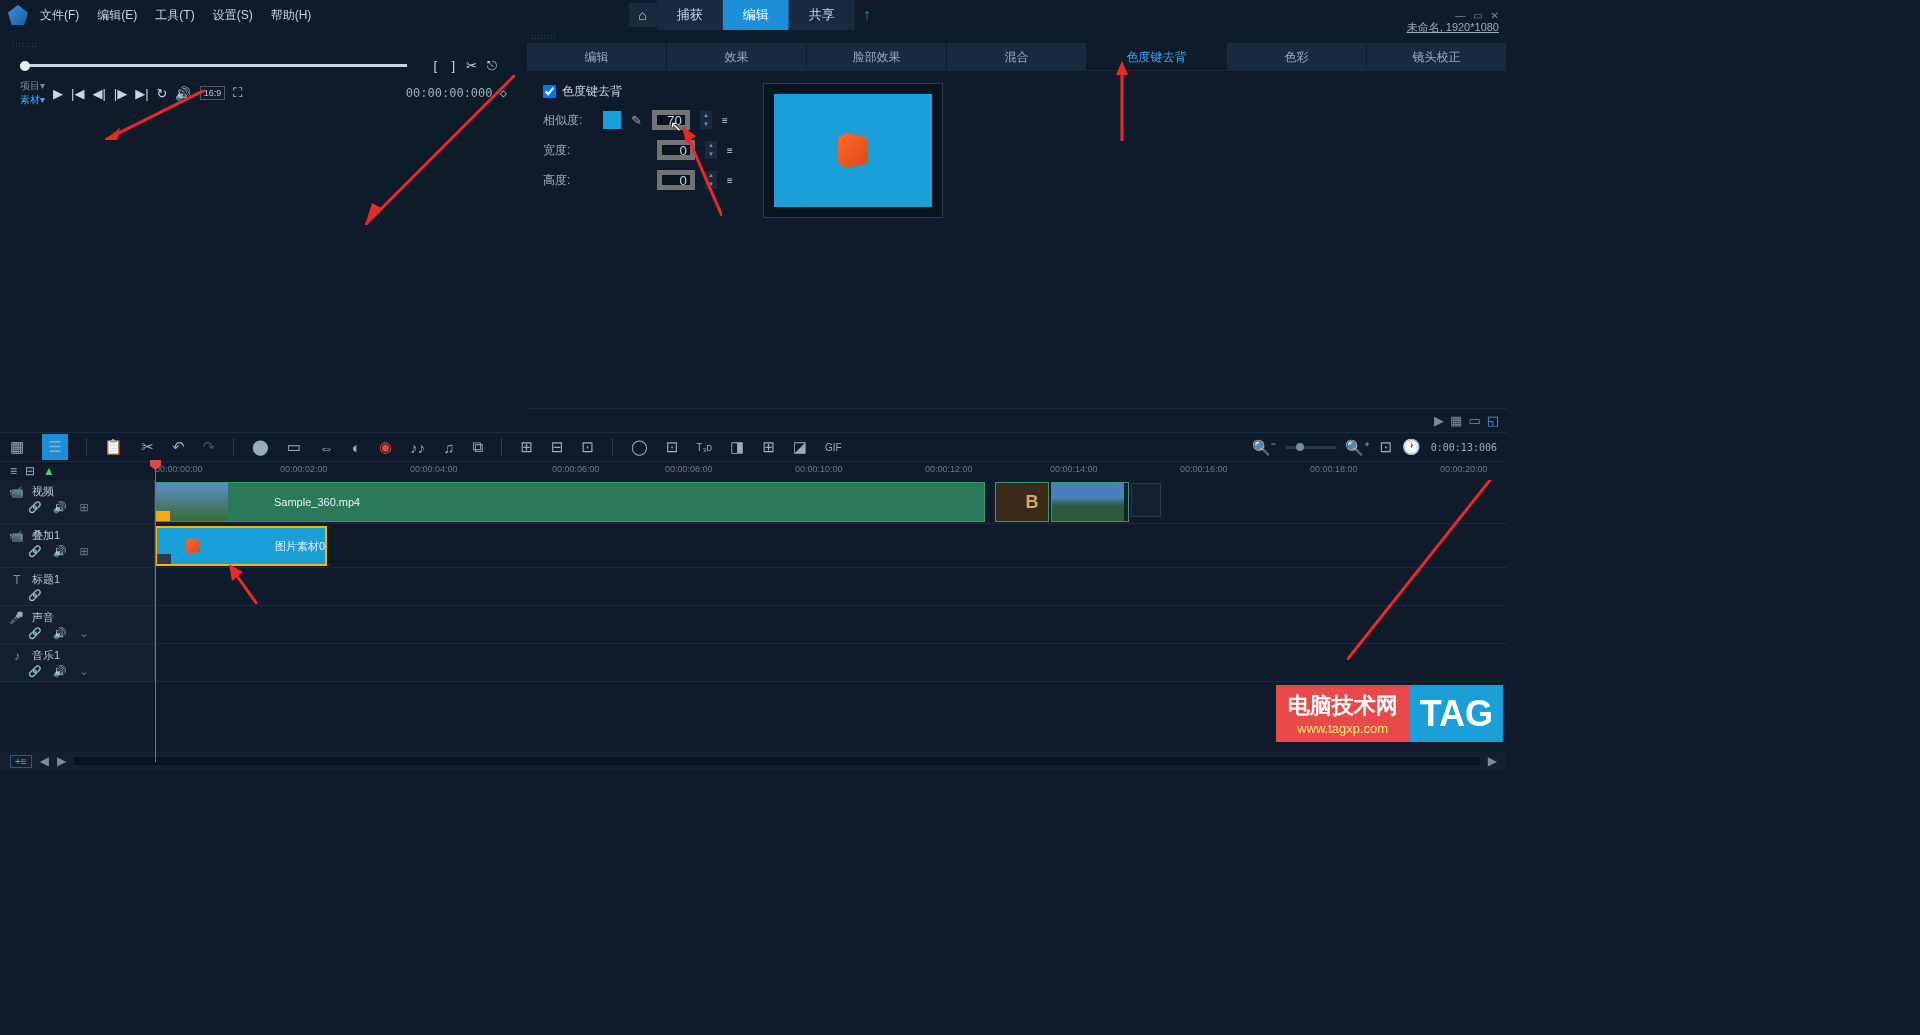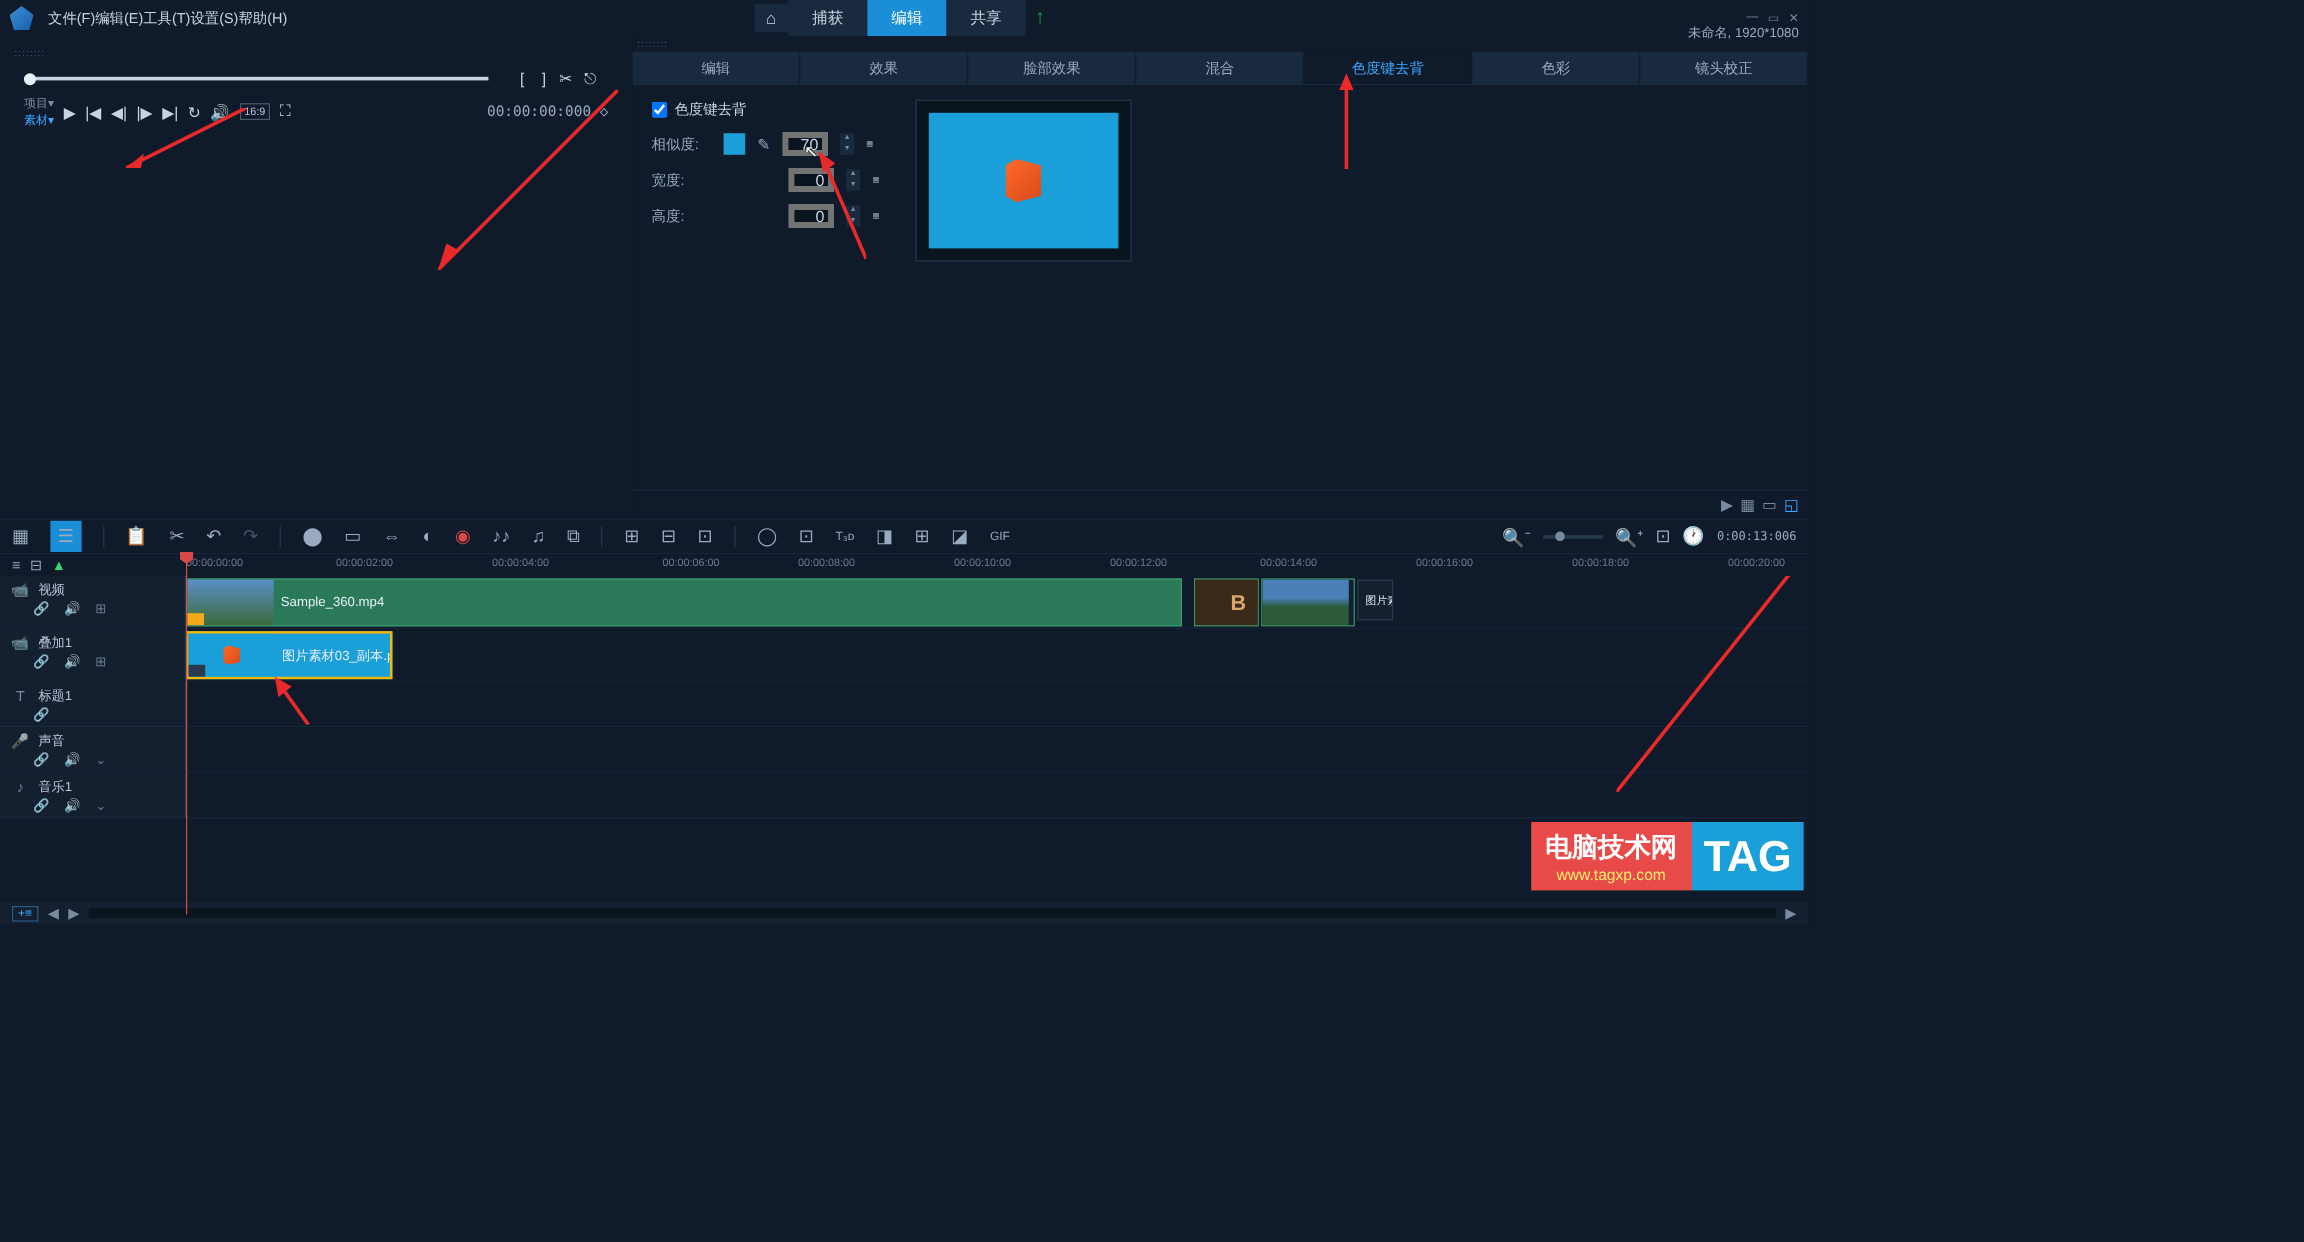--- a/index.html
+++ b/index.html
@@ -1,21 +1,21 @@
 <!DOCTYPE html>
 <html><head>
 <meta charset="utf-8">
 <style>
 * { margin: 0; padding: 0; box-sizing: border-box; font-family: "Microsoft YaHei", sans-serif; }
 body { background: #0f1a2a; color: #b8c5d6; font-size: 12px; overflow: hidden; width: 1507px; height: 812px; }
 
 
 .menubar { height: 30px; background: #0f1a2a; display: flex; align-items: center; padding: 0 8px; position: relative; }
 .logo { width: 20px; height: 20px; background: linear-gradient(135deg, #3a8fd8, #1a5fa8); clip-path: polygon(50% 0%, 100% 38%, 82% 100%, 18% 100%, 0% 38%); margin-right: 12px; }
-.menu-items { display: flex; }
+.menu-items { display: flex; gap: 18px; }
 .menu-item { color: #c8d4e4; cursor: pointer; }
 .menubar-right { position: absolute; right: 8px; display: flex; gap: 8px; color: #7a8aa0; font-size: 10px; }
 
 
 .top-tabs { position: absolute; left: 50%; transform: translateX(-50%); display: flex; align-items: center; }
 .top-tab { padding: 6px 20px; background: #1a2a3e; color: #c8d4e4; cursor: pointer; font-size: 13px; }
 .top-tab.active { background: #1a8fd8; color: #fff; }
 .top-tab.home { padding: 4px 10px; font-size: 14px; }
 .top-tab-upload { color: #2a9d4a; padding: 6px 8px; font-size: 16px; }
 
@@ -103,21 +103,21 @@
 .track-content { flex: 1; position: relative; background: #0f1a2a; }
 
 .clip { position: absolute; top: 2px; height: 40px; background: #2a7a5a; border: 1px solid #3a9a6a; display: flex; align-items: center; overflow: hidden; }
 .clip.selected { border: 2px solid #f5b800; }
 .clip-thumb { width: 72px; height: 100%; background: linear-gradient(to bottom, #5a8fc8, #3a6a3a); flex-shrink: 0; position: relative; }
 .clip-thumb.blue { background: #1a9fd8; display: flex; align-items: center; justify-content: center; }
 .clip-thumb.blue .office-icon { width: 14px; height: 16px; }
 .clip-thumb.letter { background: #3a2a1a; display: flex; align-items: center; justify-content: center; font-size: 18px; color: #d8a868; font-weight: bold; }
 .clip-thumb.photo { background: linear-gradient(to bottom, #4a7fb8 40%, #2a5a3a 60%); }
 .clip-audio-ind { position: absolute; bottom: 0; left: 0; width: 14px; height: 10px; background: #f5a81a; }
-.clip-label { padding: 0 6px; color: #e8f0fa; font-size: 11px; white-space: nowrap; }
+.clip-label { padding: 0 6px; color: #e8f0fa; font-size: 11px; white-space: nowrap; margin-left: 40px; }
 .clip.thin { background: #14202f; border-color: #2a3a4e; top: 3px; height: 34px; width: 30px; }
 
 
 .bottom-bar { position: absolute; bottom: 0; left: 0; right: 0; height: 18px; background: #14202f; display: flex; align-items: center; padding: 0 10px; gap: 8px; }
 .bb-add { color: #3aa8ff; font-size: 10px; border: 1px solid #2a5a8a; padding: 0 4px; }
 .bb-arrow { color: #7a8aa0; cursor: pointer; }
 .bb-track { flex: 1; height: 8px; background: #0a141f; }
 
 
 .watermark { position: absolute; right: 4px; bottom: 28px; display: flex; align-items: stretch; }
@@ -145,21 +145,21 @@
     <div class="top-tab">捕获</div>
     <div class="top-tab active">编辑</div>
     <div class="top-tab">共享</div>
     <div class="top-tab-upload">↑</div>
   </div>
   <div class="menubar-right">
     <span>—</span>
     <span>▭</span>
     <span>✕</span>
   </div>
-  <div class="status-right" style="top:20px;">未命名, 1920*1080</div>
+  <div class="status-right" style="top:20px;text-decoration:underline;">未命名, 1920*1080</div>
 </div>
 
 <div class="main">
 
   <div class="preview-panel">
     <div class="grip">::::::::</div>
     <svg class="arrow-svg" style="left:105px; top:60px; width:100px; height:50px;">
         <line x1="100" y1="0" x2="0" y2="50" stroke="#e82a2a" stroke-width="3"></line>
         <polygon points="0,50 15,38 12,52" fill="#e82a2a"></polygon>
       </svg>

